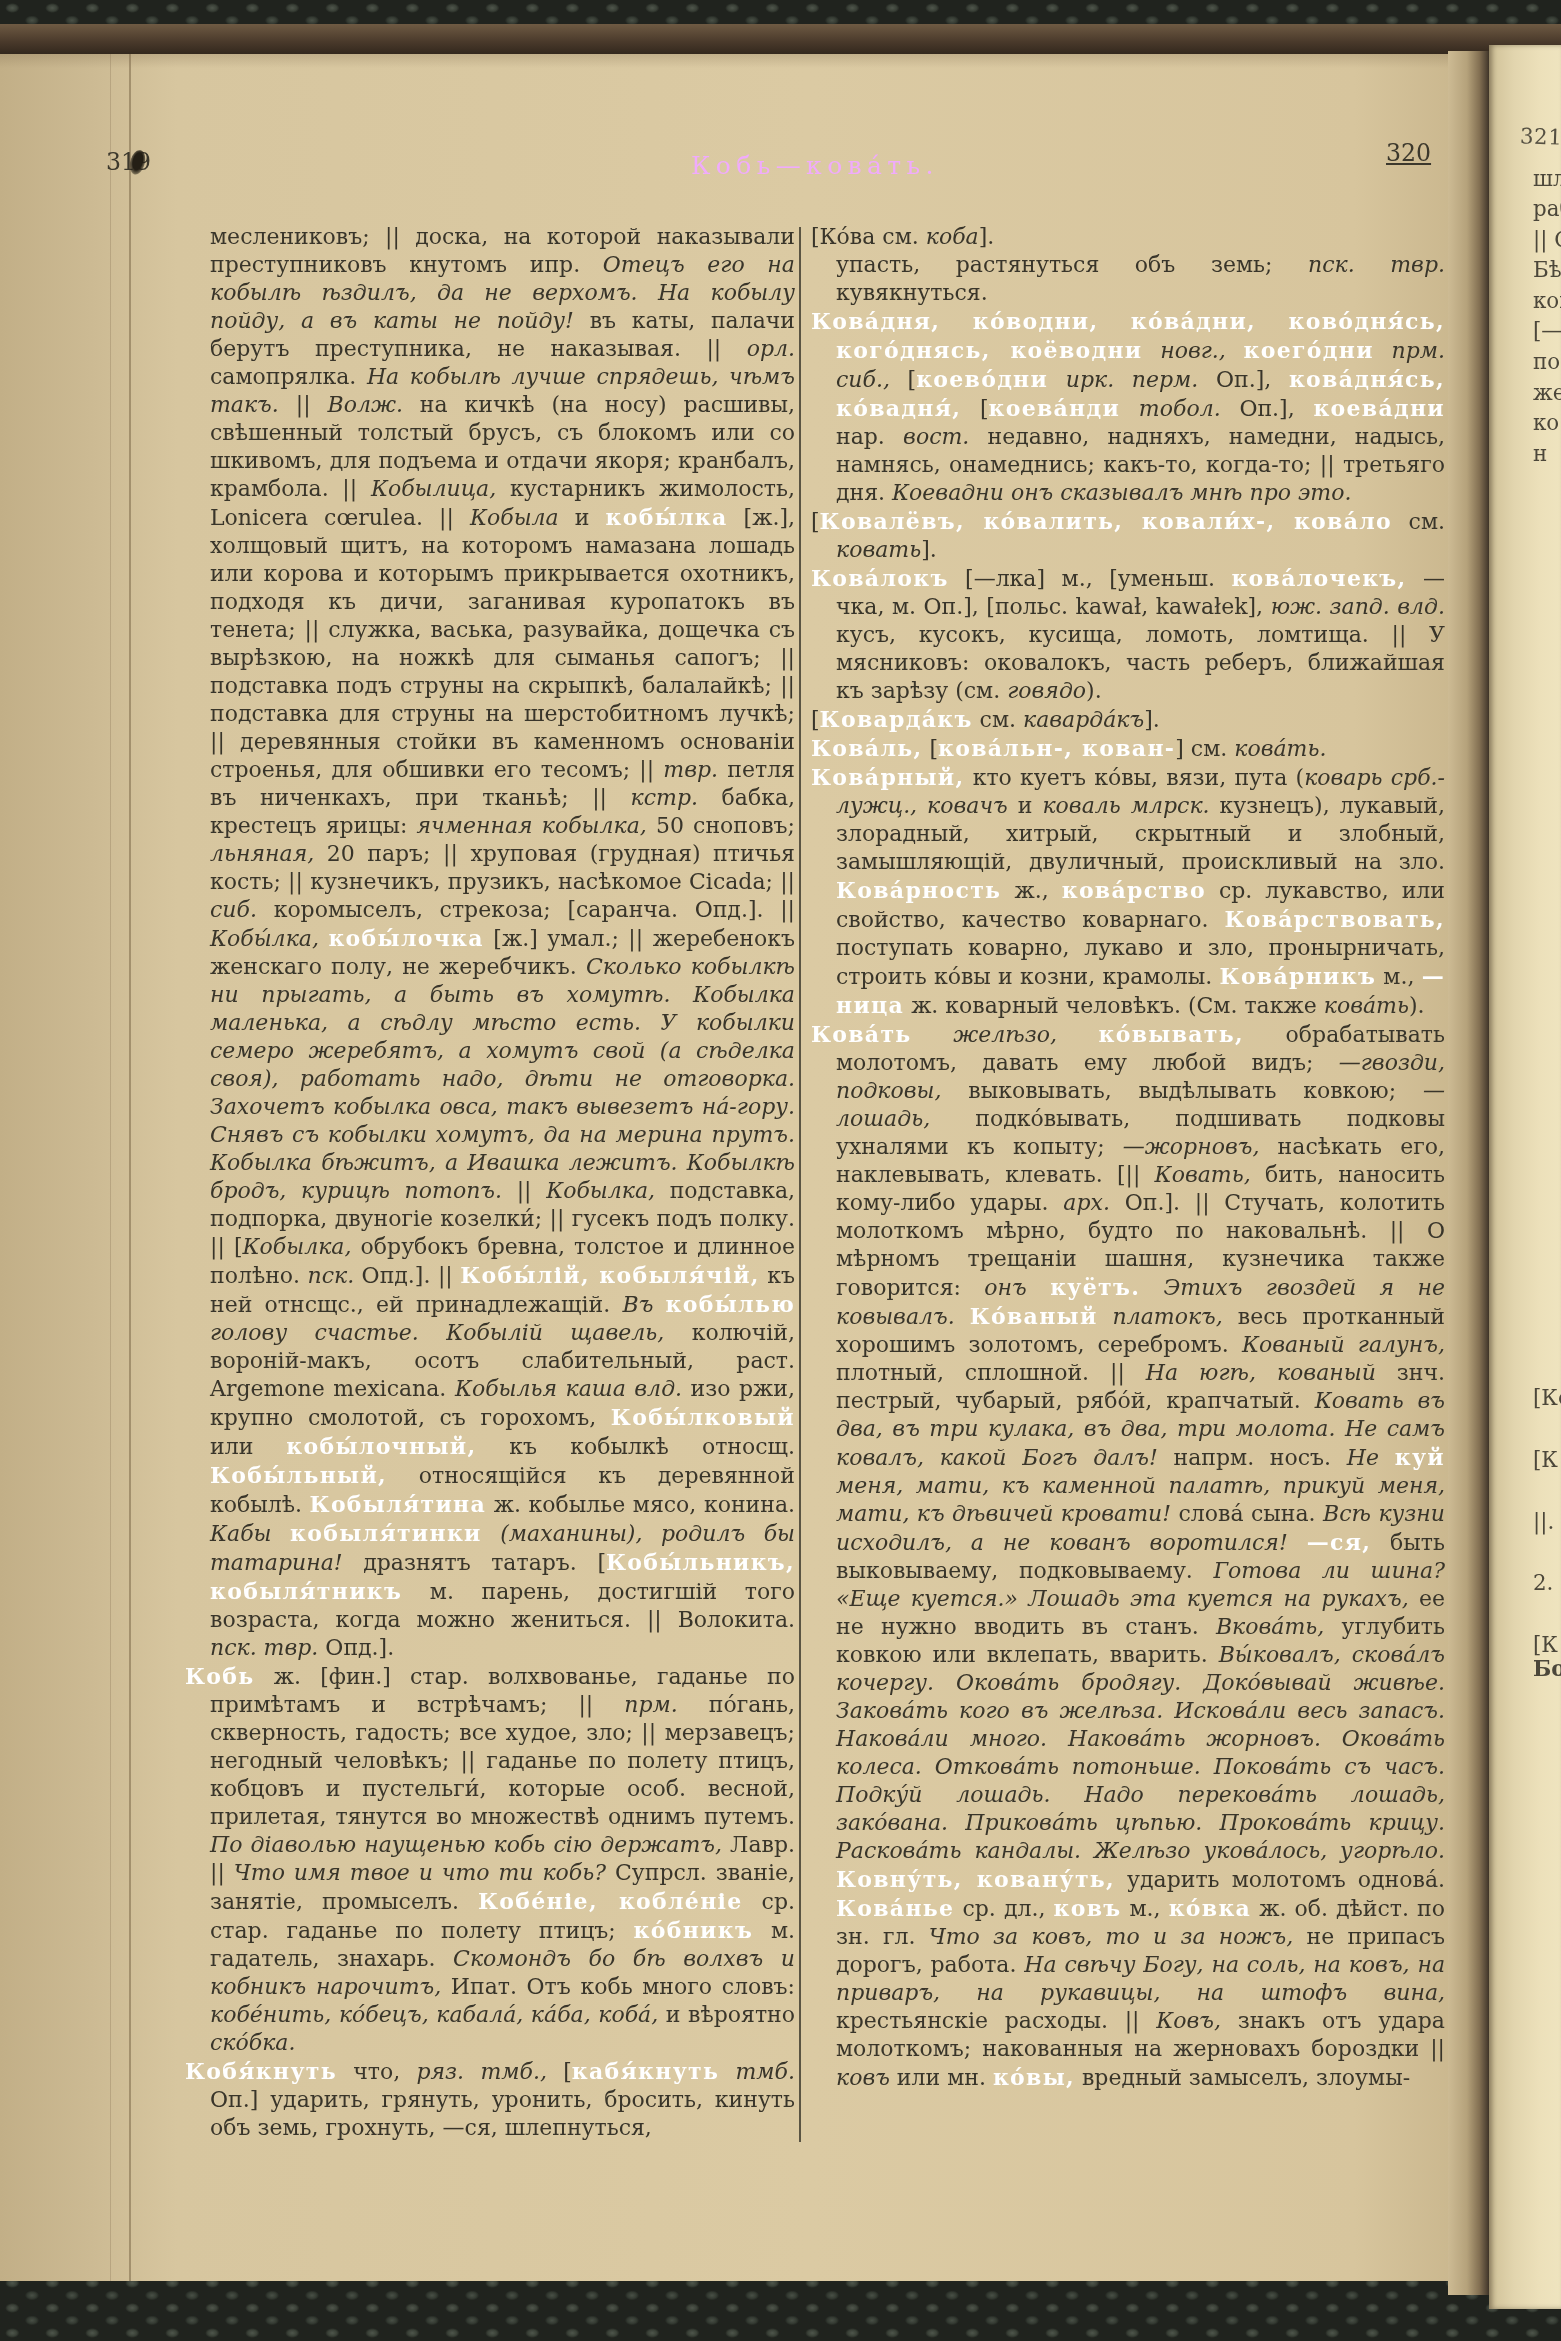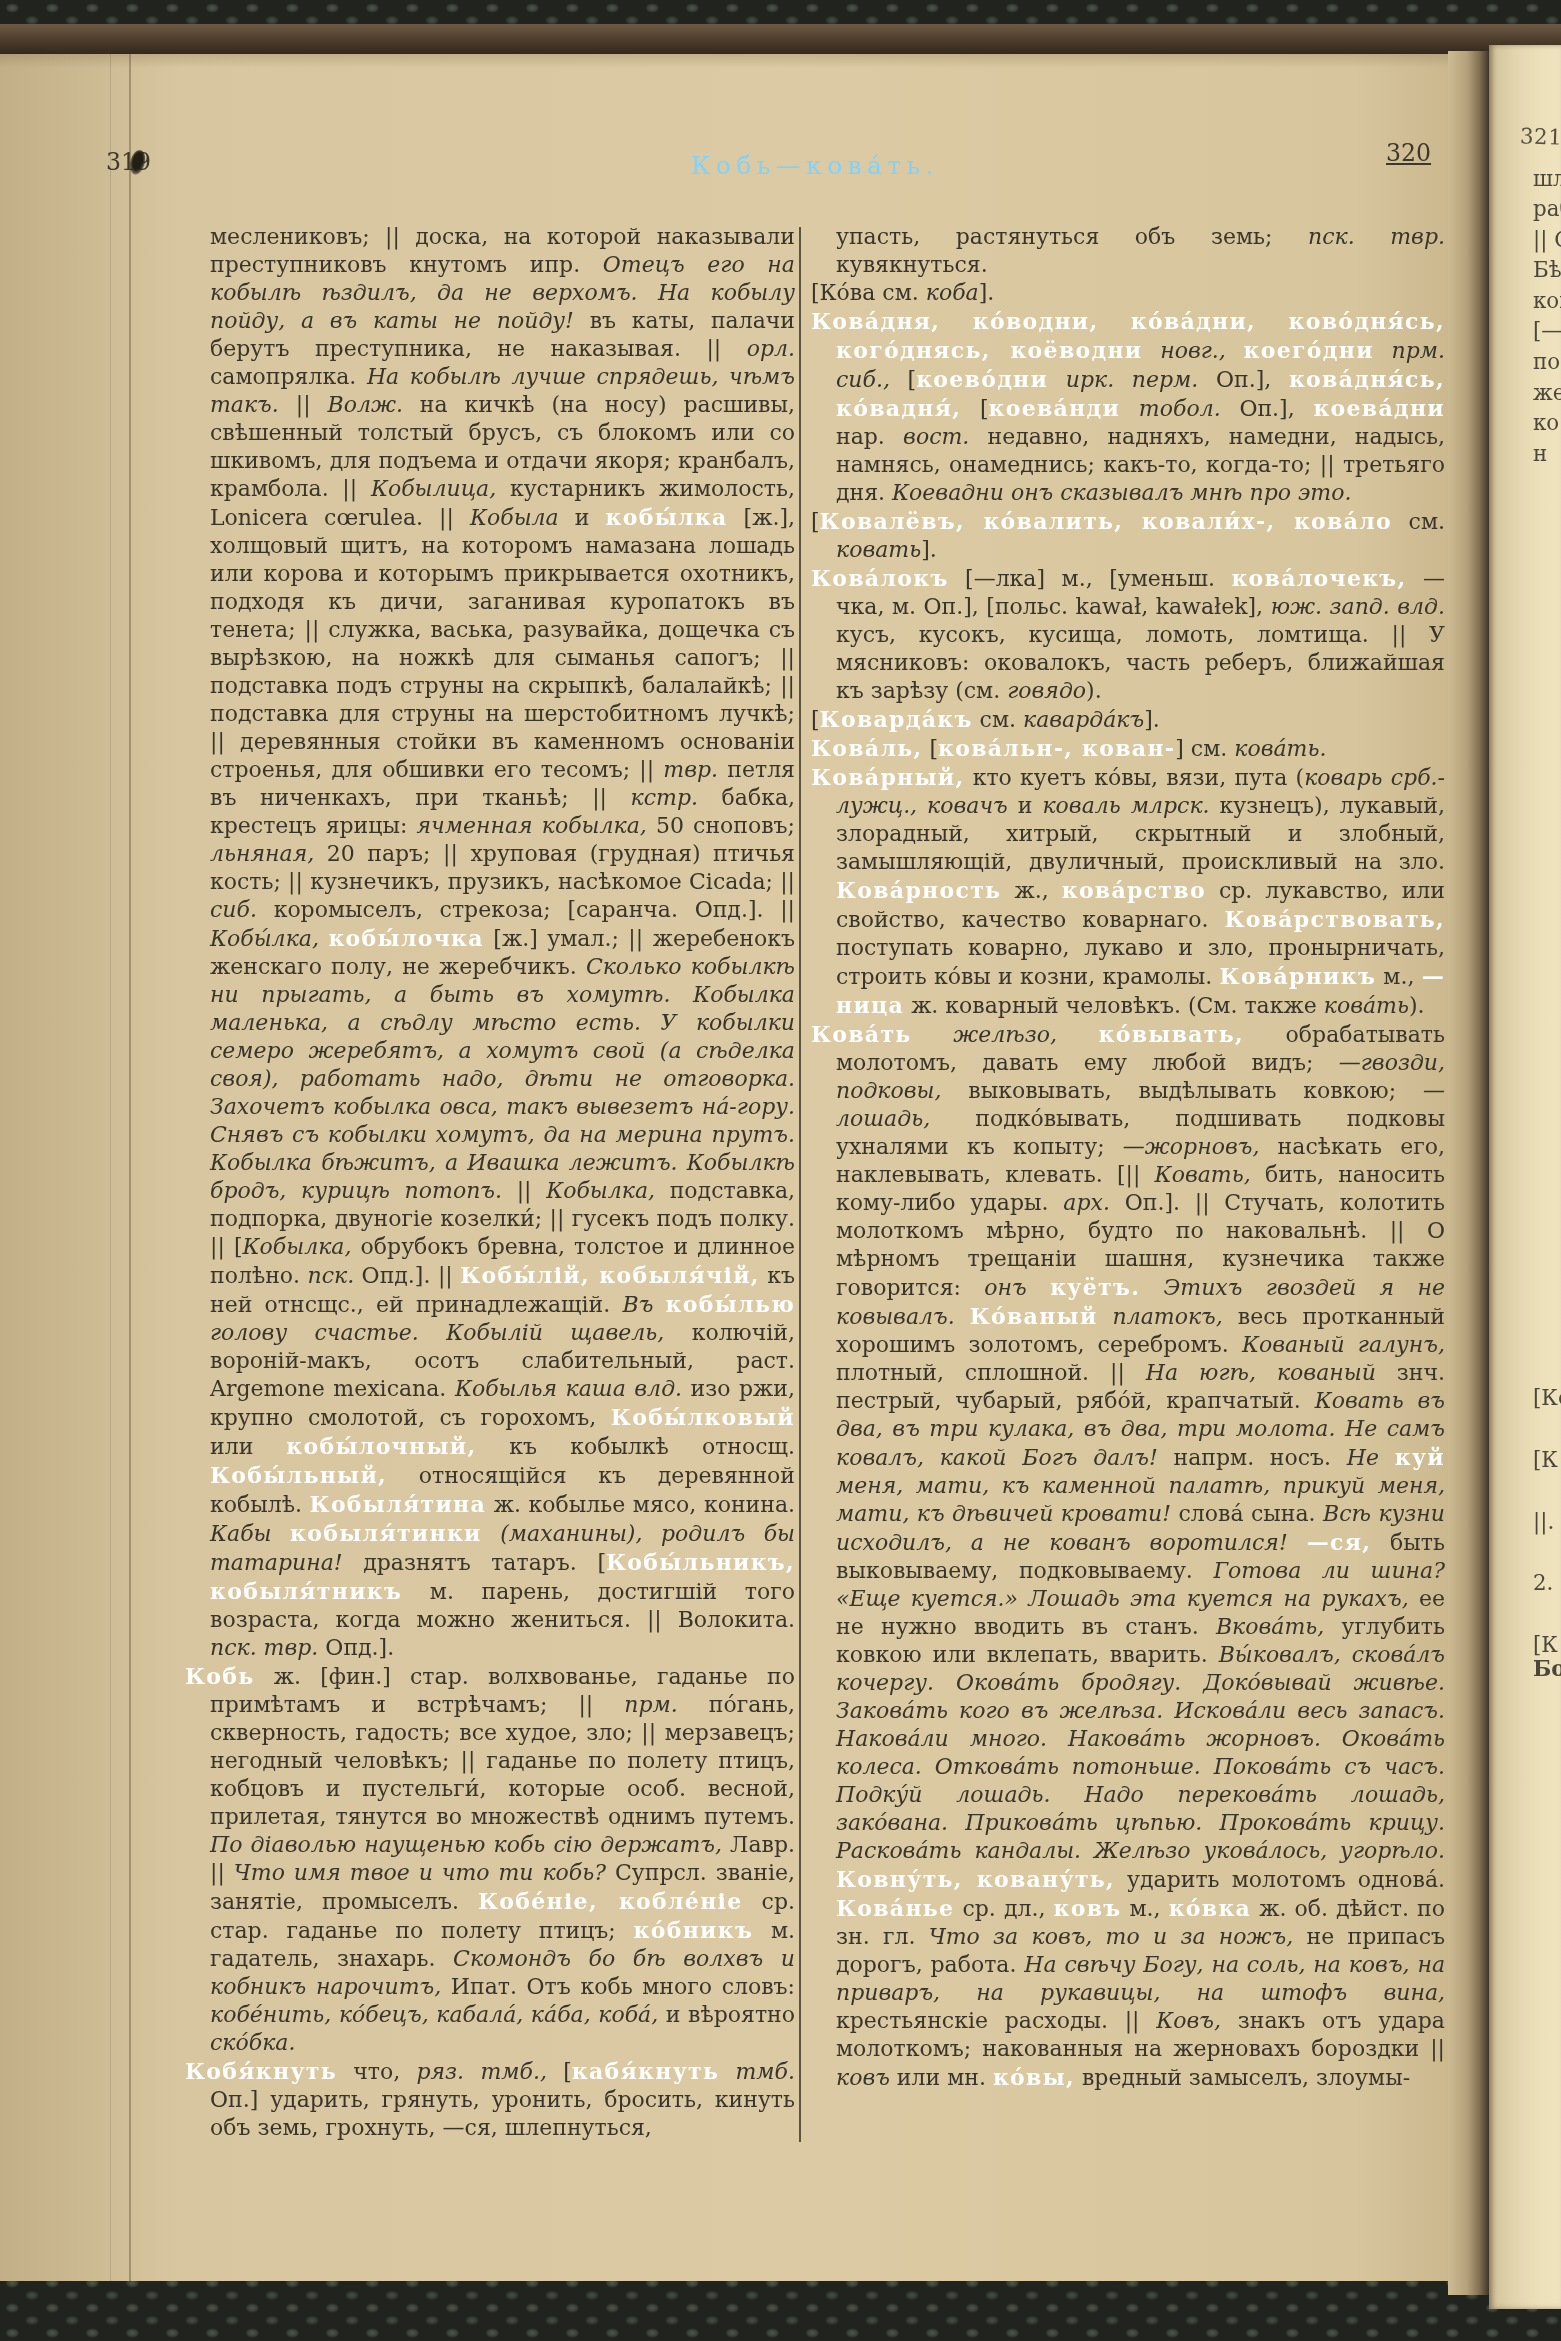--- a/index.html
+++ b/index.html
@@ -52,21 +52,21 @@
   .frag{
     position:absolute;left:44px;font-size:21.4px;color:#4c473a;white-space:nowrap;
     font-family:"DejaVu Serif", serif;
   }
   
   .pagenum{position:absolute;font-size:23.6px;color:#3c382c;}
   .pagenum.left{left:106px;top:148px;}
   .pagenum.right{left:1386px;top:139px;text-decoration:underline;}
   .running-head{
     position:absolute;left:185px;top:151px;width:1260px;text-align:center;
-    font-size:25px;letter-spacing:5.4px;color:#7dd3fc;
+    font-size:25px;letter-spacing:5.4px;color:#f0abfc;
   }
   .smudge{
     position:absolute;left:130px;top:150px;width:15px;height:25px;border-radius:50%;
     background:radial-gradient(ellipse at 50% 45%, #241f15 0 45%, rgba(36,31,21,.55) 65%, rgba(36,31,21,0) 75%);
     transform:rotate(14deg);
   }
   
   .col{
     position:absolute;top:223px;height:1969px;overflow:hidden;
     text-align:justify;font-size:22px;line-height:28px;color:#39352a;
@@ -117,22 +117,22 @@
 <div class="running-head">Кобь—кова́ть.</div>
 <div class="pagenum right">320</div>
 
 <div class="divider"></div>
 <div class="col col-left" id="col-left">
     <div class="entry"><span class="seg-n">меслениковъ; || доска, на которой наказывали преступниковъ кнутомъ ипр. </span><span class="seg-i">Отецъ его на кобылѣ ѣздилъ, да не верхомъ. На кобылу пойду, а въ каты не пойду!</span><span class="seg-n"> въ каты, палачи берутъ преступника, не наказывая. || </span><span class="seg-i">орл.</span><span class="seg-n"> самопрялка. </span><span class="seg-i">На кобылѣ лучше спрядешь, чѣмъ такъ.</span><span class="seg-n"> || </span><span class="seg-i">Волж.</span><span class="seg-n"> на кичкѣ (на носу) расшивы, свѣшенный толстый брусъ, съ блокомъ или со шкивомъ, для подъема и отдачи якоря; кранбалъ, крамбола. || </span><span class="seg-i">Кобылица,</span><span class="seg-n"> кустарникъ жимолость, Lonicera cœrulea. || </span><span class="seg-i">Кобыла</span><span class="seg-n"> и </span><span class="seg-b">кобы́лка</span><span class="seg-n"> [ж.], холщовый щитъ, на которомъ намазана лошадь или корова и которымъ прикрывается охотникъ, подходя къ дичи, заганивая куропатокъ въ тенета; || служка, васька, разувайка, дощечка съ вырѣзкою, на ножкѣ для сыманья сапогъ; || подставка подъ струны на скрыпкѣ, балалайкѣ; || подставка для струны на шерстобитномъ лучкѣ; || деревянныя стойки въ каменномъ основаніи строенья, для обшивки его тесомъ; || </span><span class="seg-i">твр.</span><span class="seg-n"> петля въ ниченкахъ, при тканьѣ; || </span><span class="seg-i">кстр.</span><span class="seg-n"> бабка, крестецъ ярицы: </span><span class="seg-i">ячменная кобылка,</span><span class="seg-n"> 50 сноповъ; </span><span class="seg-i">льняная,</span><span class="seg-n"> 20 паръ; || хруповая (грудная) птичья кость; || кузнечикъ, прузикъ, насѣкомое Cicada; || </span><span class="seg-i">сиб.</span><span class="seg-n"> коромыселъ, стрекоза; [саранча. Опд.]. || </span><span class="seg-i">Кобы́лка,</span><span class="seg-n"> </span><span class="seg-b">кобы́лочка</span><span class="seg-n"> [ж.] умал.; || жеребенокъ женскаго полу, не жеребчикъ. </span><span class="seg-i">Сколько кобылкѣ ни прыгать, а быть въ хомутѣ. Кобылка маленька, а сѣдлу мѣсто есть. У кобылки семеро жеребятъ, а хомутъ свой (а сѣделка своя), работать надо, дѣти не отговорка. Захочетъ кобылка овса, такъ вывезетъ на́-гору. Снявъ съ кобылки хомутъ, да на мерина прутъ. Кобылка бѣжитъ, а Ивашка лежитъ. Кобылкѣ бродъ, курицѣ потопъ.</span><span class="seg-n"> || </span><span class="seg-i">Кобылка,</span><span class="seg-n"> подставка, подпорка, двуногіе козелки́; || гусекъ подъ полку. || [</span><span class="seg-i">Кобылка,</span><span class="seg-n"> обрубокъ бревна, толстое и длинное полѣно. </span><span class="seg-i">пск.</span><span class="seg-n"> Опд.]. || </span><span class="seg-b">Кобы́лій, кобыля́чій,</span><span class="seg-n"> къ ней отнсщс., ей принадлежащій. </span><span class="seg-i">Въ </span><span class="seg-b">кобы́лью</span><span class="seg-i"> голову счастье. Кобылій щавель,</span><span class="seg-n"> колючій, вороній-макъ, осотъ слабительный, раст. Argemone mexicana. </span><span class="seg-i">Кобылья каша влд.</span><span class="seg-n"> изо ржи, крупно смолотой, съ горохомъ, </span><span class="seg-b">Кобы́лковый</span><span class="seg-n"> или </span><span class="seg-b">кобы́лочный,</span><span class="seg-n"> къ кобылкѣ относщ. </span><span class="seg-b">Кобы́льный,</span><span class="seg-n"> относящійся къ деревянной кобылѣ. </span><span class="seg-b">Кобыля́тина</span><span class="seg-n"> ж. кобылье мясо, конина. </span><span class="seg-i">Кабы </span><span class="seg-b">кобыля́тинки</span><span class="seg-i"> (маханины), родилъ бы татарина!</span><span class="seg-n"> дразнятъ татаръ. [</span><span class="seg-b">Кобы́льникъ, кобыля́тникъ</span><span class="seg-n"> м. парень, достигшій того возраста, когда можно жениться. || Волокита. </span><span class="seg-i">пск. твр.</span><span class="seg-n"> Опд.].</span></div>
     <div class="entry hang"><span class="seg-b">Кобь</span><span class="seg-n"> ж. [фин.] стар. волхвованье, гаданье по примѣтамъ и встрѣчамъ; || </span><span class="seg-i">прм.</span><span class="seg-n"> по́гань, скверность, гадость; все худое, зло; || мерзавецъ; негодный человѣкъ; || гаданье по полету птицъ, кобцовъ и пустельги́, которые особ. весной, прилетая, тянутся во множествѣ однимъ путемъ. </span><span class="seg-i">По діаволью наущенью кобь сію держатъ,</span><span class="seg-n"> Лавр. || </span><span class="seg-i">Что имя твое и что ти кобь?</span><span class="seg-n"> Супрсл. званіе, занятіе, промыселъ. </span><span class="seg-b">Кобе́ніе, кобле́ніе</span><span class="seg-n"> ср. стар. гаданье по полету птицъ; </span><span class="seg-b">ко́бникъ</span><span class="seg-n"> м. гадатель, знахарь. </span><span class="seg-i">Скомондъ бо бѣ волхвъ и кобникъ нарочитъ,</span><span class="seg-n"> Ипат. Отъ кобь много словъ: </span><span class="seg-i">кобе́нить, ко́бецъ, кабала́, ка́ба, коба́,</span><span class="seg-n"> и вѣроятно </span><span class="seg-i">ско́бка.</span></div>
     <div class="entry hang"><span class="seg-b">Кобя́кнуть</span><span class="seg-n"> что, </span><span class="seg-i">ряз. тмб.,</span><span class="seg-n"> [</span><span class="seg-b">кабя́кнуть</span><span class="seg-n"> </span><span class="seg-i">тмб.</span><span class="seg-n"> Оп.] ударить, грянуть, уронить, бросить, кинуть объ земь, грохнуть, —ся, шлепнуться,</span></div>
   </div>
 <div class="col col-right" id="col-right">
+    <div class="entry hang"><span class="seg-n">[Ко́ва см. </span><span class="seg-i">коба</span><span class="seg-n">].</span></div>
     <div class="entry"><span class="seg-n">упасть, растянуться объ земь; </span><span class="seg-i">пск. твр.</span><span class="seg-n"> кувякнуться.</span></div>
-    <div class="entry hang"><span class="seg-n">[Ко́ва см. </span><span class="seg-i">коба</span><span class="seg-n">].</span></div>
     <div class="entry hang"><span class="seg-b">Кова́дня, ко́водни, ко́ва́дни, ково́дня́сь, кого́днясь, коёводни</span><span class="seg-n"> </span><span class="seg-i">новг.,</span><span class="seg-n"> </span><span class="seg-b">коего́дни</span><span class="seg-n"> </span><span class="seg-i">прм. сиб.,</span><span class="seg-n"> [</span><span class="seg-b">коево́дни</span><span class="seg-n"> </span><span class="seg-i">ирк. перм.</span><span class="seg-n"> Оп.], </span><span class="seg-b">кова́дня́сь, ко́вадня́,</span><span class="seg-n"> [</span><span class="seg-b">коева́нди</span><span class="seg-n"> </span><span class="seg-i">тобол.</span><span class="seg-n"> Оп.], </span><span class="seg-b">коева́дни</span><span class="seg-n"> нар. </span><span class="seg-i">вост.</span><span class="seg-n"> недавно, надняхъ, намедни, надысь, намнясь, онамеднись; какъ-то, когда-то; || третьяго дня. </span><span class="seg-i">Коевадни онъ сказывалъ мнѣ про это.</span></div>
     <div class="entry hang"><span class="seg-n">[</span><span class="seg-b">Ковалёвъ, ко́валить, ковали́х-, кова́ло</span><span class="seg-n"> см. </span><span class="seg-i">ковать</span><span class="seg-n">].</span></div>
     <div class="entry hang"><span class="seg-b">Кова́локъ</span><span class="seg-n"> [—лка] м., [уменьш. </span><span class="seg-b">кова́лочекъ,</span><span class="seg-n"> —чка, м. Оп.], [польс. kawał, kawałek], </span><span class="seg-i">юж. запд. влд.</span><span class="seg-n"> кусъ, кусокъ, кусища, ломоть, ломтища. || У мясниковъ: оковалокъ, часть реберъ, ближайшая къ зарѣзу (см. </span><span class="seg-i">говядо</span><span class="seg-n">).</span></div>
     <div class="entry hang"><span class="seg-n">[</span><span class="seg-b">Коварда́къ</span><span class="seg-n"> см. </span><span class="seg-i">каварда́къ</span><span class="seg-n">].</span></div>
     <div class="entry hang"><span class="seg-b">Кова́ль,</span><span class="seg-n"> [</span><span class="seg-b">кова́льн-, кован-</span><span class="seg-n">] см. </span><span class="seg-i">кова́ть.</span></div>
     <div class="entry hang"><span class="seg-b">Кова́рный,</span><span class="seg-n"> кто куетъ ко́вы, вязи, пута (</span><span class="seg-i">коварь срб.-лужц., ковачъ</span><span class="seg-n"> и </span><span class="seg-i">коваль млрск.</span><span class="seg-n"> кузнецъ), лукавый, злорадный, хитрый, скрытный и злобный, замышляющій, двуличный, проискливый на зло. </span><span class="seg-b">Кова́рность</span><span class="seg-n"> ж., </span><span class="seg-b">кова́рство</span><span class="seg-n"> ср. лукавство, или свойство, качество коварнаго. </span><span class="seg-b">Кова́рствовать,</span><span class="seg-n"> поступать коварно, лукаво и зло, пронырничать, строить ко́вы и козни, крамолы. </span><span class="seg-b">Кова́рникъ</span><span class="seg-n"> м., </span><span class="seg-b">—ница</span><span class="seg-n"> ж. коварный человѣкъ. (См. также </span><span class="seg-i">кова́ть</span><span class="seg-n">).</span></div>
     <div class="entry hang"><span class="seg-b">Кова́ть</span><span class="seg-n"> </span><span class="seg-i">желѣзо,</span><span class="seg-n"> </span><span class="seg-b">ко́вывать,</span><span class="seg-n"> обрабатывать молотомъ, давать ему любой видъ; </span><span class="seg-i">—гвозди, подковы,</span><span class="seg-n"> выковывать, выдѣлывать ковкою; </span><span class="seg-i">—лошадь,</span><span class="seg-n"> подко́вывать, подшивать подковы ухналями къ копыту; </span><span class="seg-i">—жорновъ,</span><span class="seg-n"> насѣкать его, наклевывать, клевать. [|| </span><span class="seg-i">Ковать,</span><span class="seg-n"> бить, наносить кому-либо удары. </span><span class="seg-i">арх.</span><span class="seg-n"> Оп.]. || Стучать, колотить молоткомъ мѣрно, будто по наковальнѣ. || О мѣрномъ трещаніи шашня, кузнечика также говорится: </span><span class="seg-i">онъ</span><span class="seg-n"> </span><span class="seg-b">куётъ.</span><span class="seg-n"> </span><span class="seg-i">Этихъ гвоздей я не ковывалъ.</span><span class="seg-n"> </span><span class="seg-b">Ко́ваный</span><span class="seg-n"> </span><span class="seg-i">платокъ,</span><span class="seg-n"> весь протканный хорошимъ золотомъ, серебромъ. </span><span class="seg-i">Кованый галунъ,</span><span class="seg-n"> плотный, сплошной. || </span><span class="seg-i">На югѣ, кованый</span><span class="seg-n"> знч. пестрый, чубарый, рябо́й, крапчатый. </span><span class="seg-i">Ковать въ два, въ три кулака, въ два, три молота. Не самъ ковалъ, какой Богъ далъ!</span><span class="seg-n"> напрм. носъ. </span><span class="seg-i">Не </span><span class="seg-b">куй</span><span class="seg-i"> меня, мати, къ каменной палатѣ, прикуй меня, мати, къ дѣвичей кровати!</span><span class="seg-n"> слова́ сына. </span><span class="seg-i">Всѣ кузни исходилъ, а не кованъ воротился!</span><span class="seg-n"> </span><span class="seg-b">—ся,</span><span class="seg-n"> быть выковываему, подковываему. </span><span class="seg-i">Готова ли шина? «Еще куется.» Лошадь эта куется на рукахъ,</span><span class="seg-n"> ее не нужно вводить въ станъ. </span><span class="seg-i">Вкова́ть,</span><span class="seg-n"> углубить ковкою или вклепать, вварить. </span><span class="seg-i">Вы́ковалъ, скова́лъ кочергу. Окова́ть бродягу. Доко́вывай живѣе. Закова́ть кого въ желѣза. Искова́ли весь запасъ. Накова́ли много. Накова́ть жорновъ. Окова́ть колеса. Откова́ть потоньше. Покова́ть съ часъ. Подку́й лошадь. Надо перекова́ть лошадь, зако́вана. Прикова́ть цѣпью. Прокова́ть крицу. Раскова́ть кандалы. Желѣзо укова́лось, угорѣло.</span><span class="seg-n"> </span><span class="seg-b">Ковну́ть, ковану́ть,</span><span class="seg-n"> ударить молотомъ однова́. </span><span class="seg-b">Кова́нье</span><span class="seg-n"> ср. дл., </span><span class="seg-b">ковъ</span><span class="seg-n"> м., </span><span class="seg-b">ко́вка</span><span class="seg-n"> ж. об. дѣйст. по зн. гл. </span><span class="seg-i">Что за ковъ, то и за ножъ,</span><span class="seg-n"> не припасъ дорогъ, работа. </span><span class="seg-i">На свѣчу Богу, на соль, на ковъ, на приваръ, на рукавицы, на штофъ вина,</span><span class="seg-n"> крестьянскіе расходы. || </span><span class="seg-i">Ковъ,</span><span class="seg-n"> знакъ отъ удара молоткомъ; накованныя на жерновахъ бороздки || </span><span class="seg-i">ковъ</span><span class="seg-n"> или мн. </span><span class="seg-b">ко́вы,</span><span class="seg-n"> вредный замыселъ, злоумы-</span></div>
   </div>
 
 

